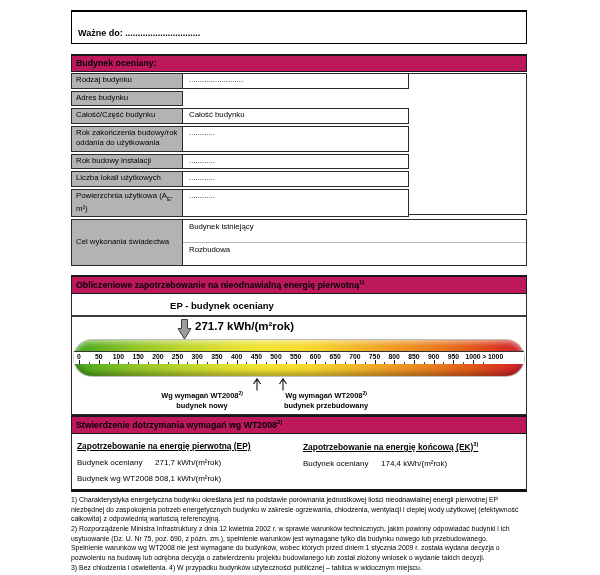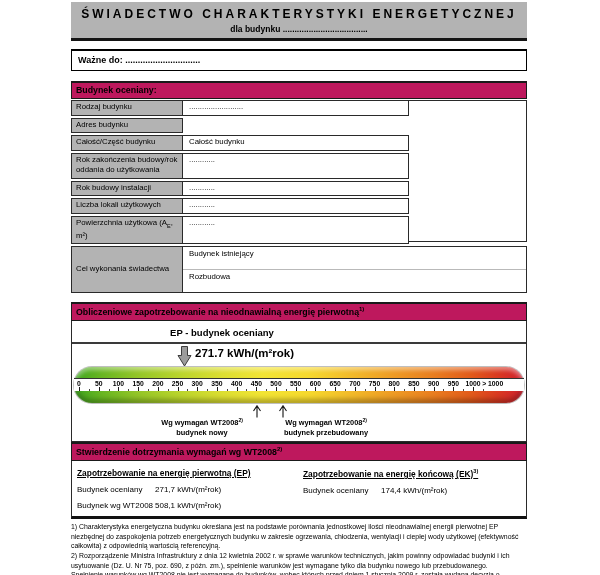--- a/index.html
+++ b/index.html
@@ -9,21 +9,21 @@
     font-family:"Liberation Sans", sans-serif;
   }
   .content { position:absolute; left:71px; top:2px; width:456px; }
 
   
   .title-bar { background:#b3b3b3; border-bottom:3px solid #141414; padding:5px 2px 4px; text-align:center; }
   .title { font-weight:bold; font-size:12px; letter-spacing:3px; white-space:nowrap; }
   .subtitle { font-weight:bold; font-size:8.5px; margin-top:3px; }
 
   
-  .valid-box { margin-top:8px; border:1px solid #000; border-top:2px solid #000; padding:4px 6px 5px; font-weight:bold; font-size:9px; }
+  .valid-box { margin-top:8px; border:1px solid #000; border-top:2px solid #000; padding:16px 6px 5px; font-weight:bold; font-size:9px; }
 
   
   .section-bar { background:#be185d; border:1px solid #1a1a1a; border-top-width:2px; font-weight:bold; font-size:8.8px; padding:2px 4px 3px; }
   .section-bar sup { font-size:6px; }
 
   
   .btable { margin-top:1px; }
   .rows-group { position:relative; }
   .brow { display:flex; margin-bottom:2px; }
   .bcell-label { width:112px; background:#b3b3b3; border:1px solid #2a2a2a; padding:1px 4px 2px; font-size:7.8px; line-height:10.5px; }
@@ -69,24 +69,20 @@
   .comp-val { white-space:nowrap; }
 
   
   .footnotes { margin-top:3px; font-size:6.9px; line-height:9.7px; text-align:left; }
 </style>
 </head>
 <body>
 
 <div class="content">
 
-  <div class="title-bar">
-    <div class="title">ŚWIADECTWO CHARAKTERYSTYKI ENERGETYCZNEJ</div>
-    <div class="subtitle">dla budynku ....................................</div>
-  </div>
 
   <div class="valid-box">
     <span>Ważne do: ..............................</span>
   </div>
 
   <div class="section-bar" style="margin-top:10px;">Budynek oceniany:</div>
   <div class="btable">
     <div class="rows-group">
       <div class="brow">
         <div class="bcell-label">Rodzaj budynku</div>

